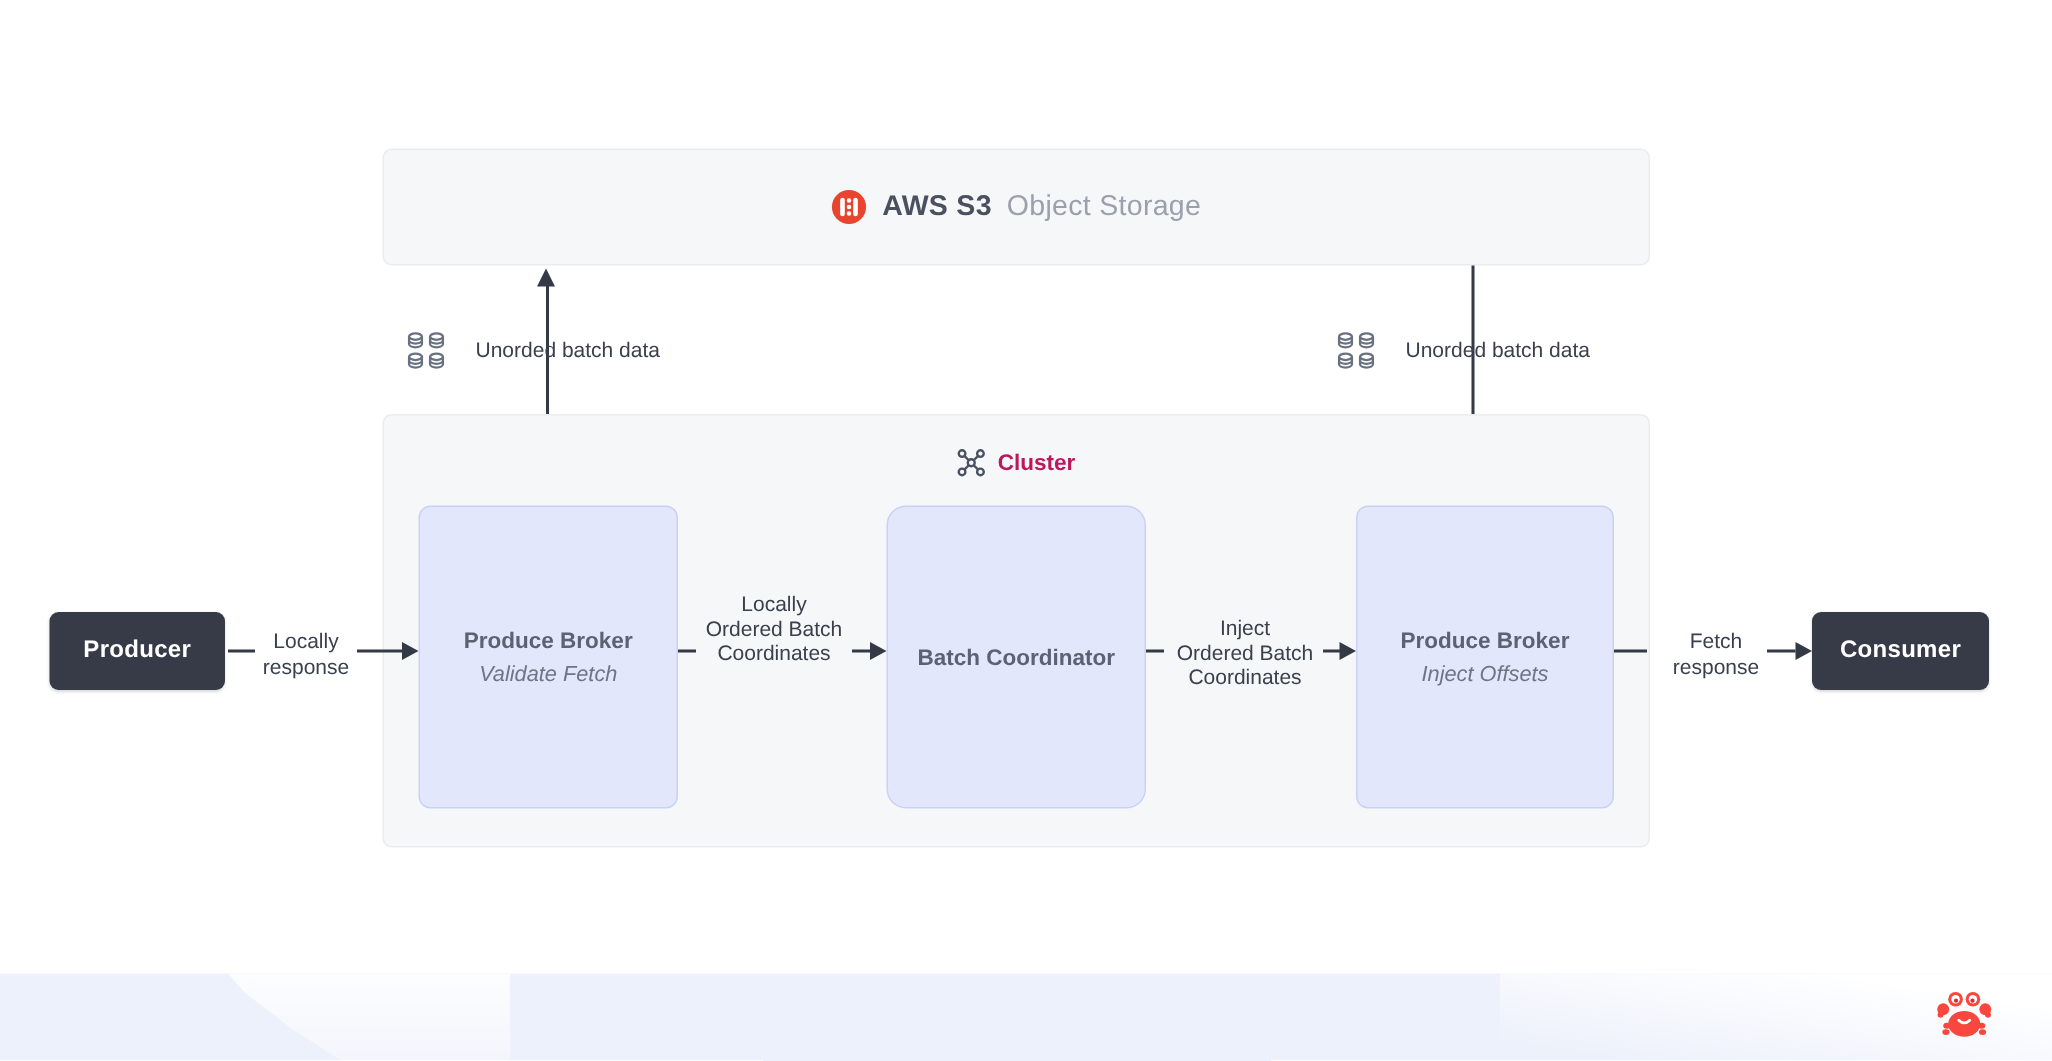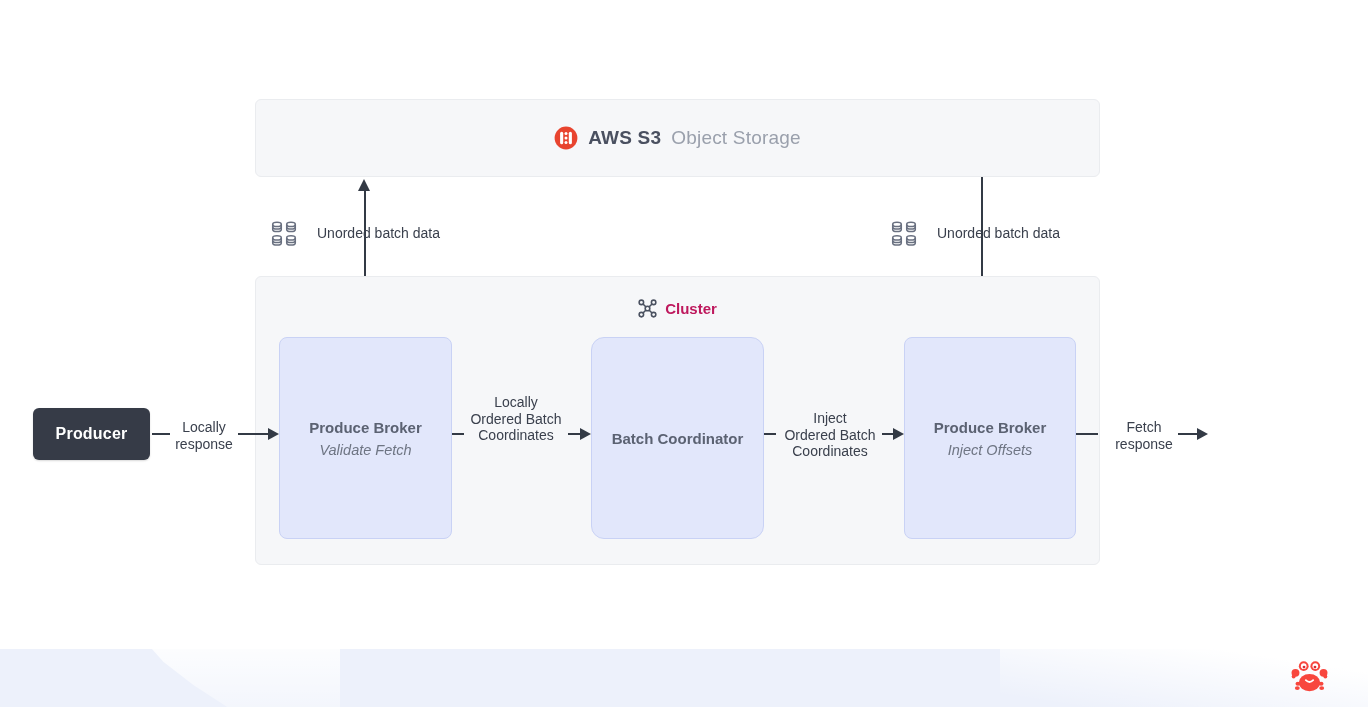--- a/index.html
+++ b/index.html
@@ -174,20 +174,23 @@
     <div class="node-title">Batch Coordinator</div>
   </div>
 
   <div class="node-box" style="left:904px; width:172px;">
     <div class="node-title">Produce Broker</div>
     <div class="node-sub">Inject Offsets</div>
   </div>
 
   <div class="dark-node" style="left:33px; width:117px;">
     <span>Producer</span>
+  </div>
+  <div class="dark-node" style="left:1208px; width:118px;">
+    <span>Consumer</span>
   </div>
 
   <div class="hline" style="left:152px; width:18px;"></div>
   <div class="edge-label" style="left:160px; top:419px; width:88px;">
     <div>Locally</div>
     <div>response</div>
   </div>
   <div class="hline" style="left:238px; width:31px;"></div>
   <div class="arrow-right" style="left:268px;"></div>
 

